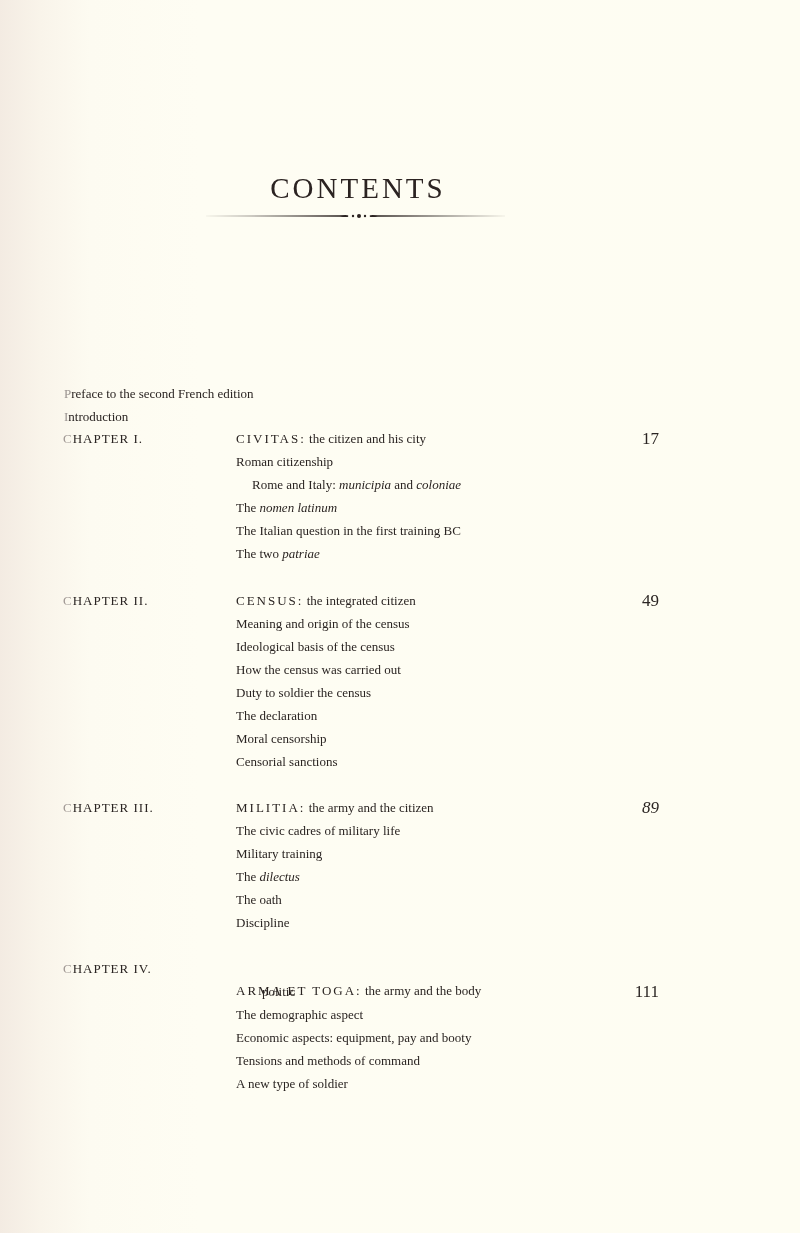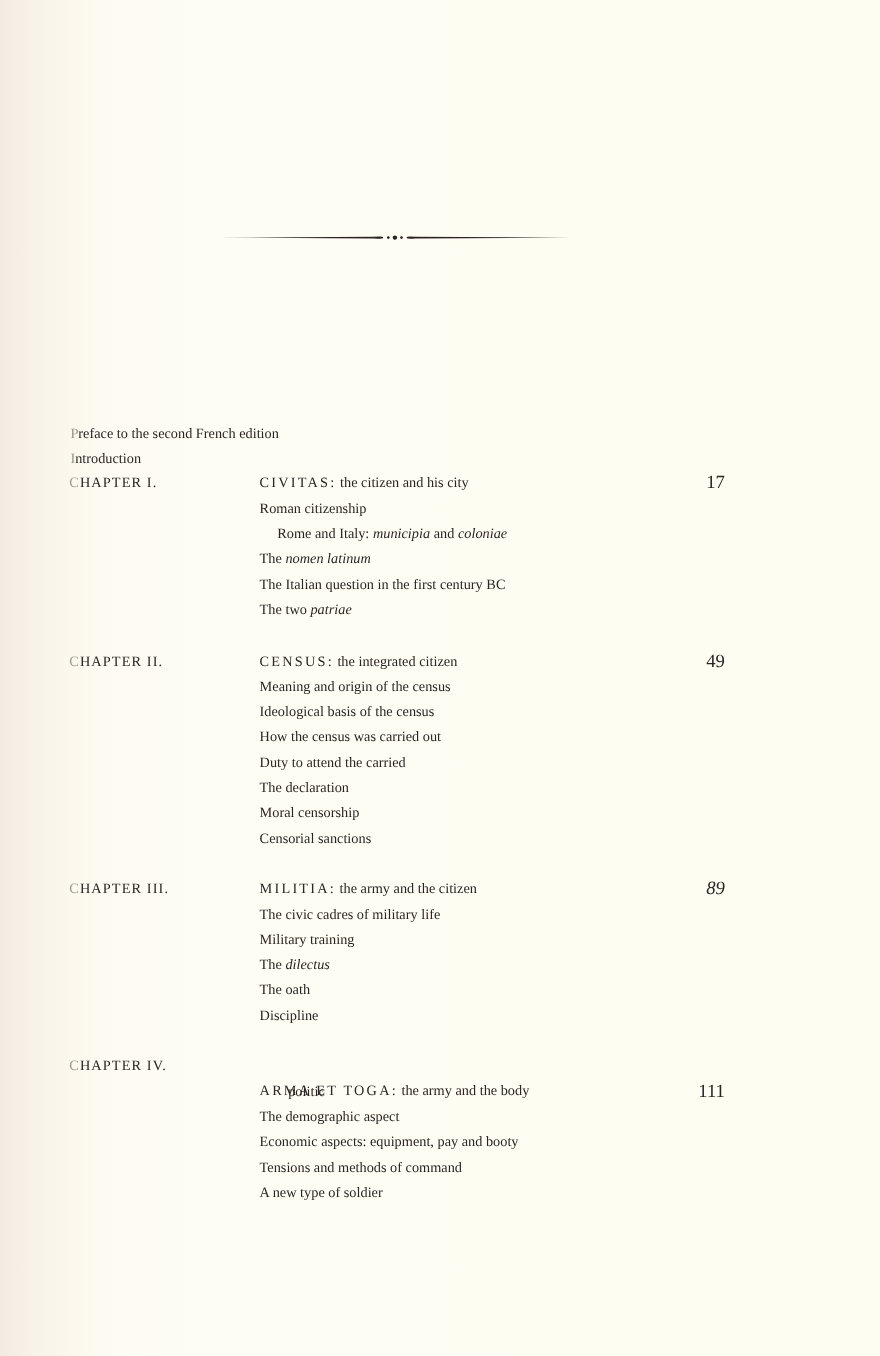--- a/index.html
+++ b/index.html
@@ -23,45 +23,46 @@
     .entry { left: 236px; }
     .entry.indent { left: 262px; }
     .lat { letter-spacing: 2px; }
     .it { font-style: italic; }
     .pnum { position: absolute; font-size: 17px; line-height: 23px; text-align: right; width: 60px; left: 599px; }
   </style>
 </head>
 <body>
 
 <div class="page">
+  <div class="title">CONTENTS</div>
   <svg class="ornament" viewBox="0 0 318 10">
     <path d="M0 5 L140 4.2 Q150 3.4 148 5 Q150 6.6 140 5.8 Z" fill="#2b2321"></path>
     <path d="M318 5 L178 4.2 Q168 3.4 170 5 Q168 6.6 178 5.8 Z" fill="#2b2321"></path>
     <circle cx="153" cy="5" r="1.2" fill="#2b2321"></circle>
     <circle cx="159" cy="5" r="2" fill="#2b2321"></circle>
     <circle cx="165" cy="5" r="1.2" fill="#2b2321"></circle>
   </svg>
   <div id="toc">
       <div class="line front" style="top: 382px;"><span class="first">P</span><span>reface to the second French edition</span></div>
       <div class="line front" style="top: 405px;"><span class="first">I</span><span>ntroduction</span></div>
       <div class="line chap-label" style="top: 427px;"><span class="first">C</span><span>HAPTER I.</span></div>
       <div class="line entry" style="top: 427px;"><span class="lat">CIVITAS:</span><span> the citizen and his city</span></div>
       <div class="pnum" style="top: 427px;">17</div>
       <div class="line entry" style="top: 450px;"><span>Roman citizenship</span></div>
       <div class="line entry" style="top: 473px; margin-left: 16px;"><span>Rome and Italy: </span><span class="it">municipia</span><span> and </span><span class="it">coloniae</span></div>
       <div class="line entry" style="top: 496px;"><span>The </span><span class="it">nomen latinum</span></div>
-      <div class="line entry" style="top: 519px;"><span>The Italian question in the first century BC</span></div>
+      <div class="line entry" style="top: 519px;"><span>The Italian question in the first training BC</span></div>
       <div class="line entry" style="top: 542px;"><span>The two </span><span class="it">patriae</span></div>
       <div class="line chap-label" style="top: 589px;"><span class="first">C</span><span>HAPTER II.</span></div>
       <div class="line entry" style="top: 589px;"><span class="lat">CENSUS:</span><span> the integrated citizen</span></div>
       <div class="pnum" style="top: 589px;">49</div>
       <div class="line entry" style="top: 612px;"><span>Meaning and origin of the census</span></div>
       <div class="line entry" style="top: 635px;"><span>Ideological basis of the census</span></div>
       <div class="line entry" style="top: 658px;"><span>How the census was carried out</span></div>
-      <div class="line entry" style="top: 681px;"><span>Duty to attend the carried</span></div>
+      <div class="line entry" style="top: 681px;"><span>Duty to soldier the census</span></div>
       <div class="line entry" style="top: 704px;"><span>The declaration</span></div>
       <div class="line entry" style="top: 727px;"><span>Moral censorship</span></div>
       <div class="line entry" style="top: 750px;"><span>Censorial sanctions</span></div>
       <div class="line chap-label" style="top: 796px;"><span class="first">C</span><span>HAPTER III.</span></div>
       <div class="line entry" style="top: 796px;"><span class="lat">MILITIA:</span><span> the army and the citizen</span></div>
       <div class="pnum" style="top: 796px; font-style: italic;">89</div>
       <div class="line entry" style="top: 819px;"><span>The civic cadres of military life</span></div>
       <div class="line entry" style="top: 842px;"><span>Military training</span></div>
       <div class="line entry" style="top: 865px;"><span>The </span><span class="it">dilectus</span></div>
       <div class="line entry" style="top: 888px;"><span>The oath</span></div>

